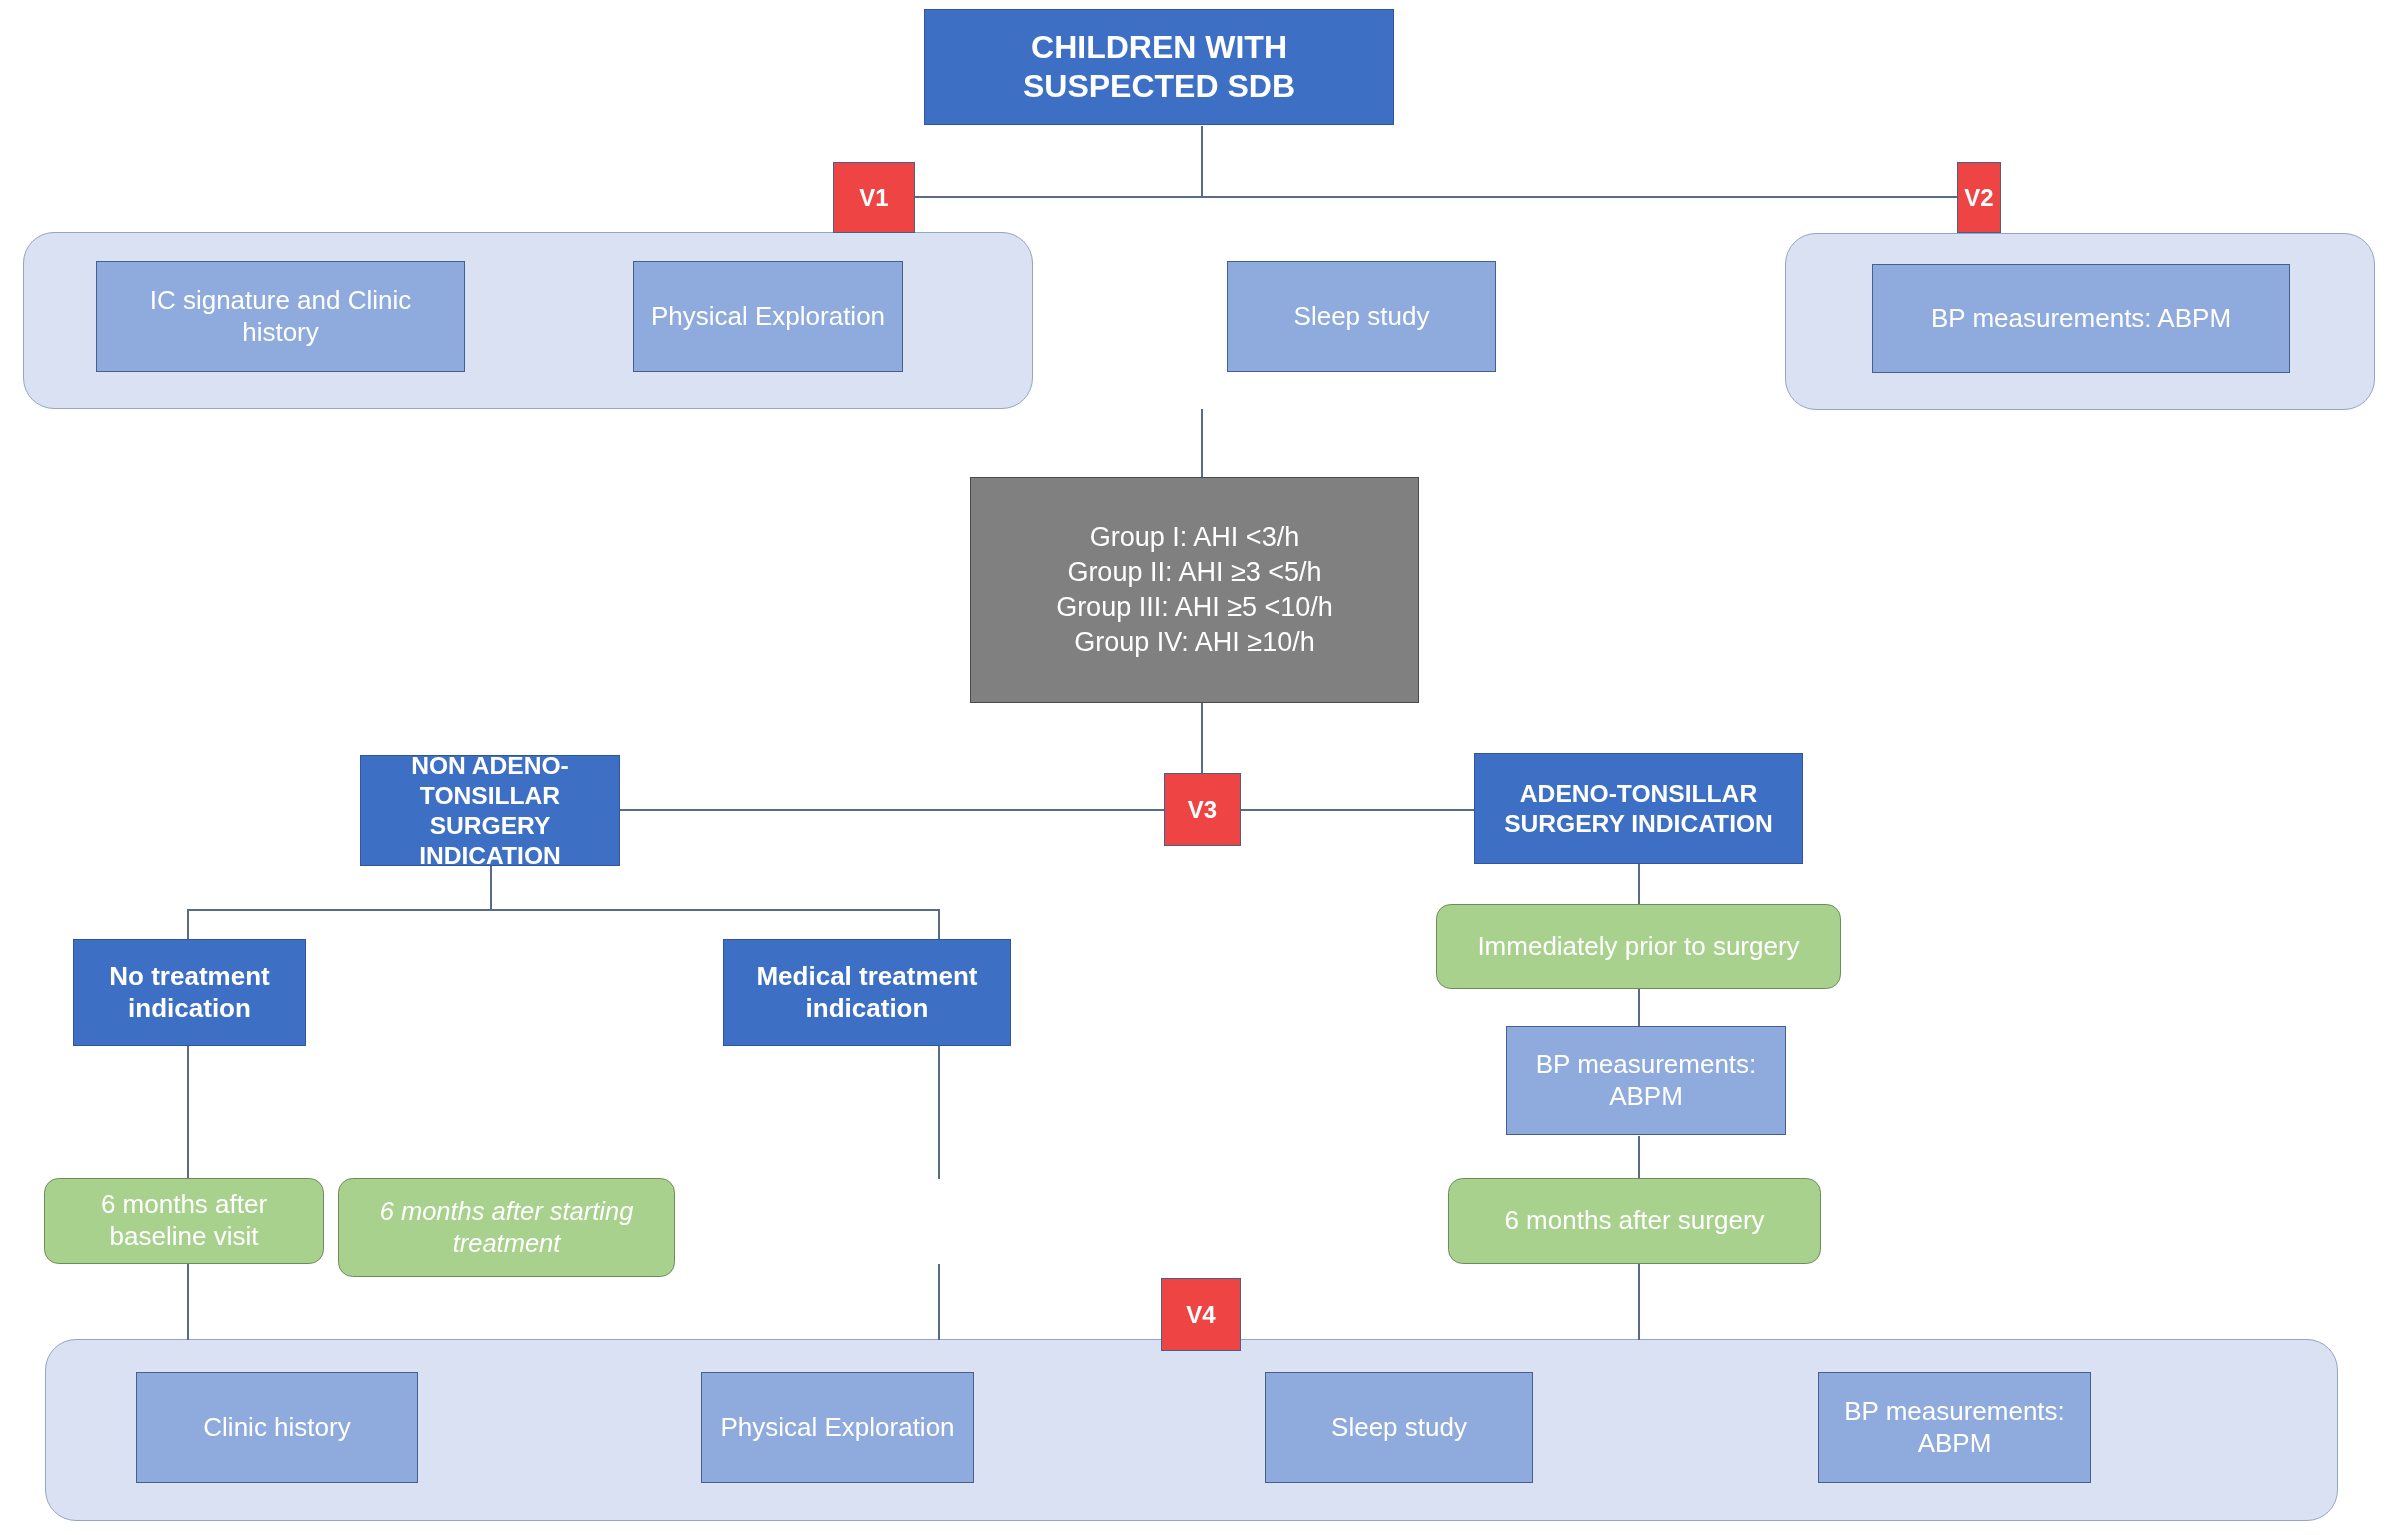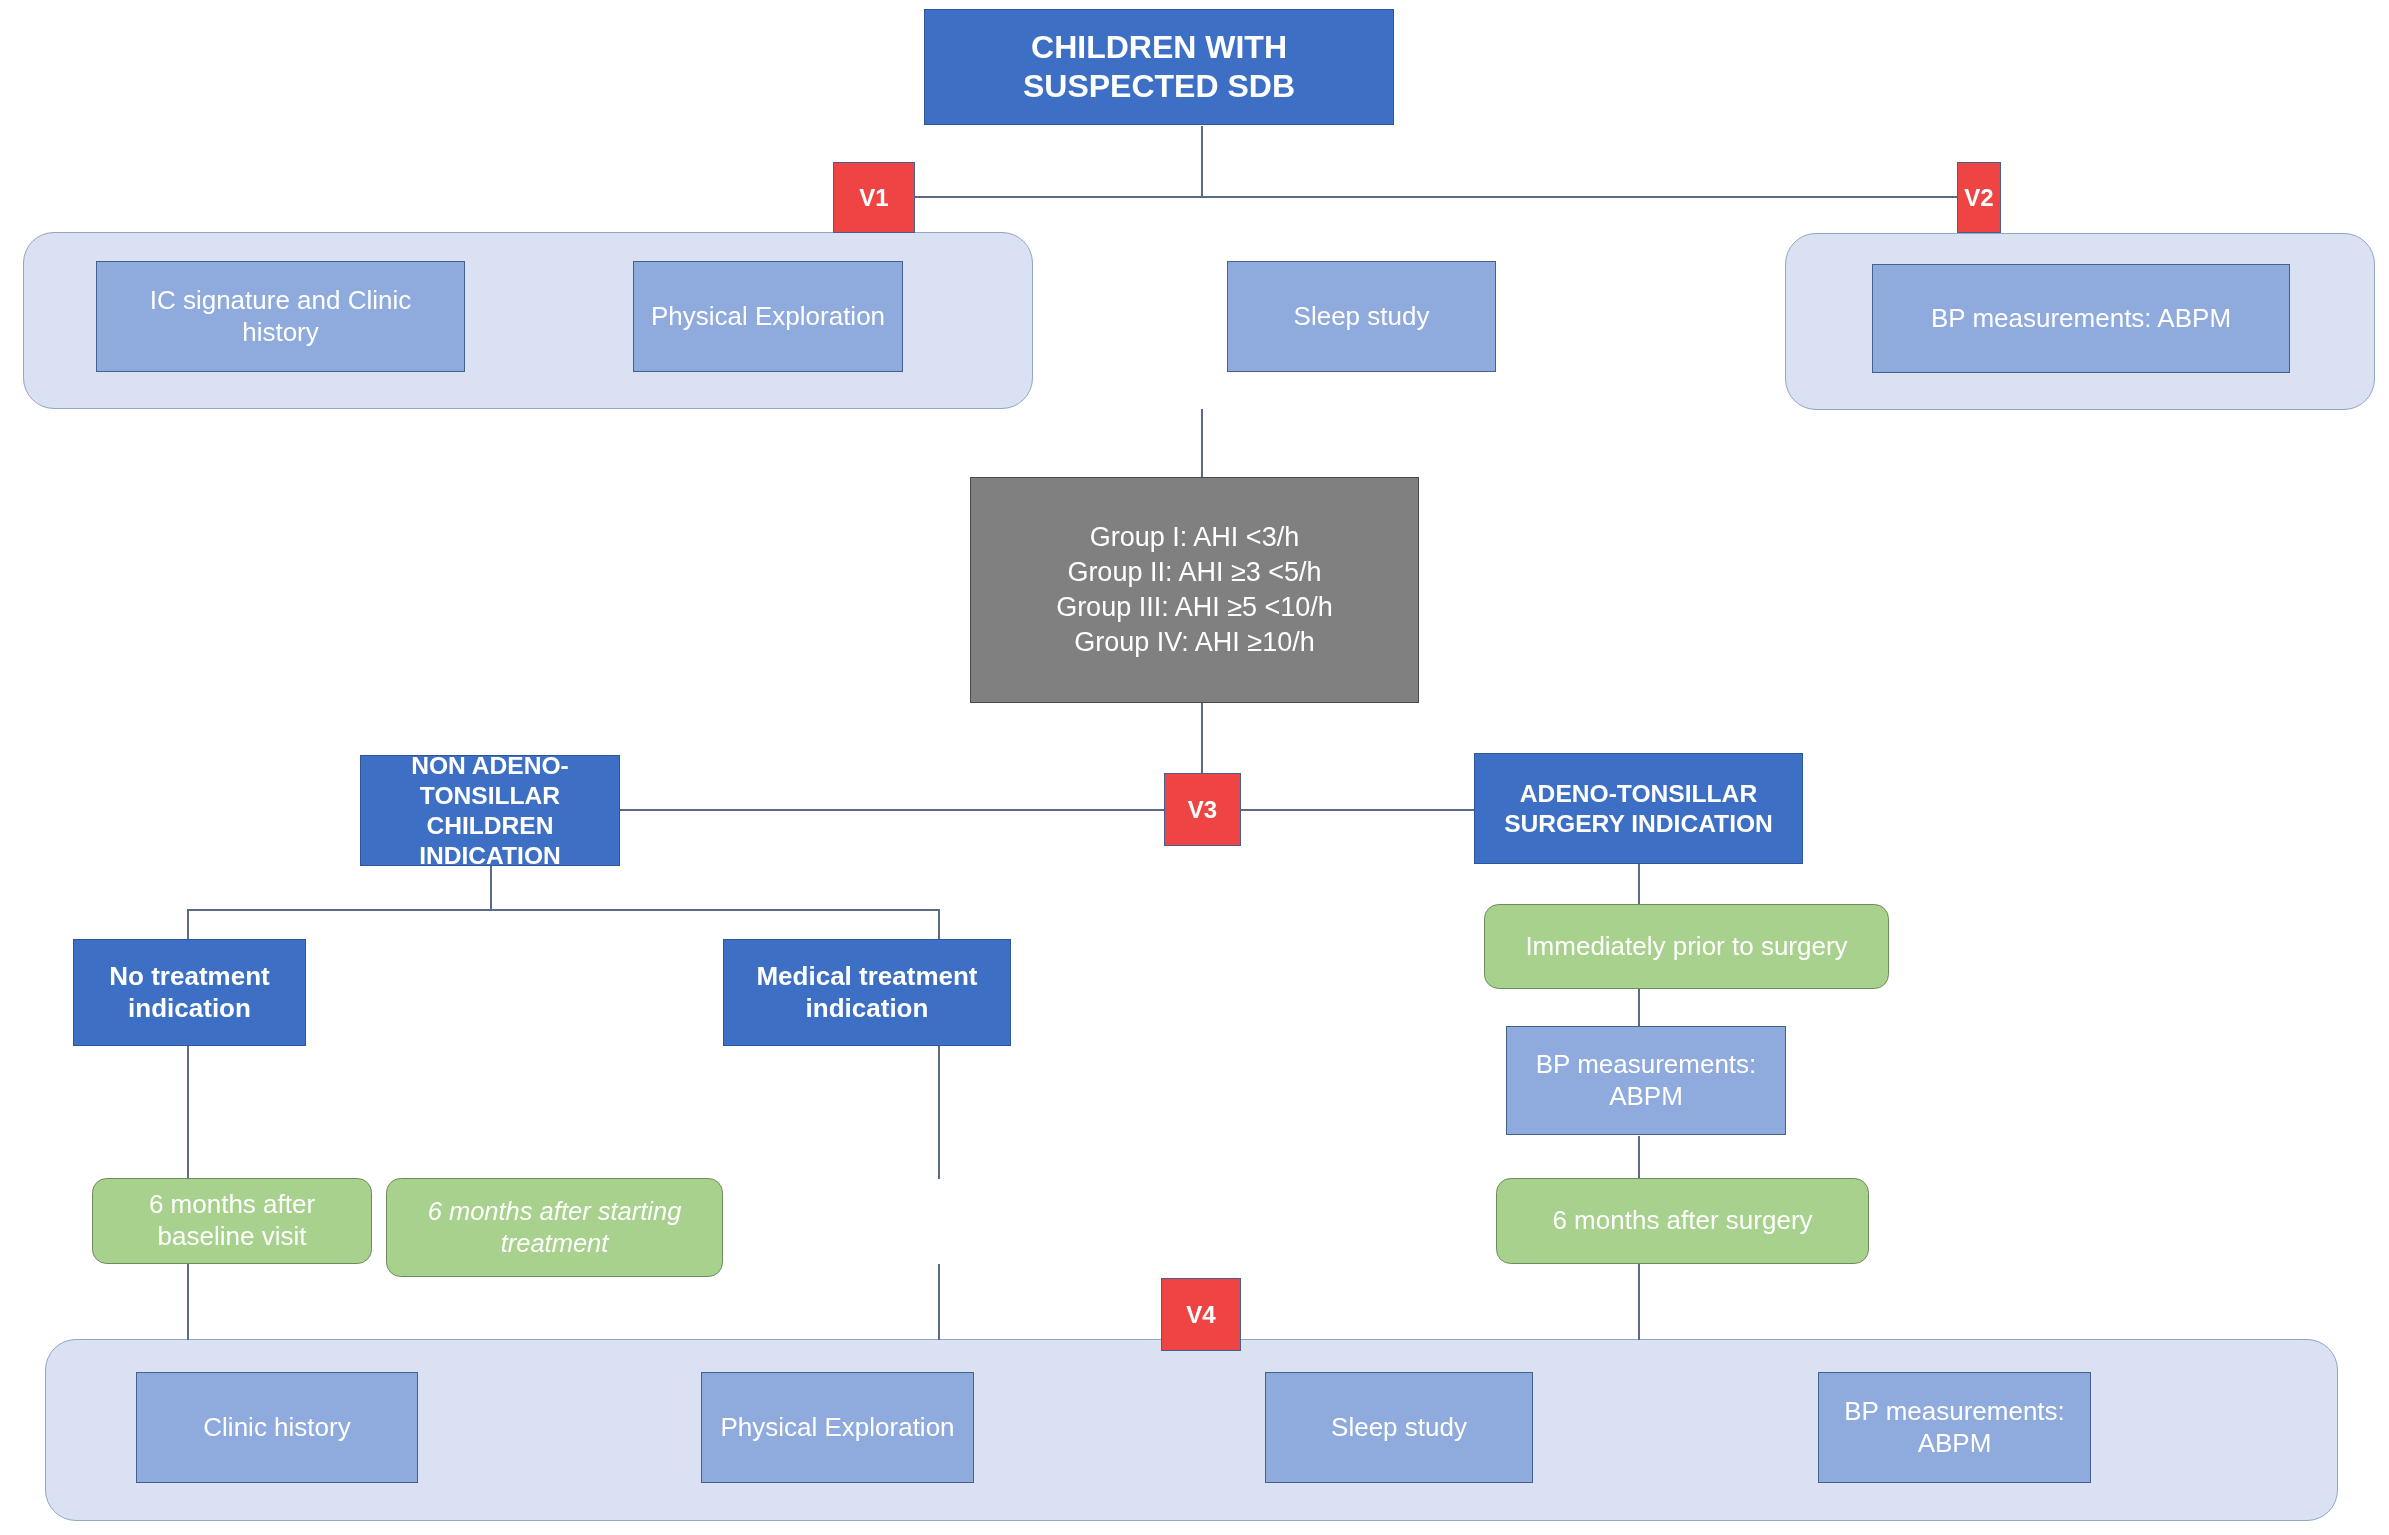--- a/index.html
+++ b/index.html
@@ -55,21 +55,20 @@
     background: #808080;
     border: 1.8px solid #4A4A4A;
     font-weight: normal;
   }
   
   .green {
     background: #A9D18E;
     border: 1.8px solid #6E8C5A;
     border-radius: 14.6px;
     font-weight: normal;
-    margin-left: 48px;
   }
   
   .vtag {
     position: absolute;
     box-sizing: border-box;
     background: #ef4444;
     border: 1.8px solid #44608F;
     display: flex;
     align-items: center;
     justify-content: center;
@@ -121,21 +120,21 @@
 Group III: AHI ≥5 &lt;10/h
 Group IV: AHI ≥10/h</div>
 
   <div class="line v" style="left:1201px; top:702px; height:107px;"></div>
 
   <div class="line h" style="left:620px; top:809px; width:544px;"></div>
   <div class="line h" style="left:1240px; top:809px; width:235px;"></div>
 
   <div class="vtag" style="left:1164px; top:773px; width:77px; height:73px;">V3</div>
 
-  <div class="node dark" style="left:360px; top:755px; width:260px; height:111px; font-size:24.6px; padding:0 11px;">NON ADENO-TONSILLAR CHILDREN INDICATION</div>
+  <div class="node dark" style="left:360px; top:755px; width:260px; height:111px; font-size:24.6px; padding:0 11px;">NON ADENO-TONSILLAR SURGERY INDICATION</div>
 
   <div class="node dark" style="left:1474px; top:753px; width:329px; height:111px; font-size:24.6px; padding:0 11px;">ADENO-TONSILLAR SURGERY INDICATION</div>
 
   <div class="line v" style="left:490px; top:866px; height:44px;"></div>
   <div class="line h" style="left:187px; top:909px; width:752px;"></div>
   <div class="line v" style="left:187px; top:909px; height:31px;"></div>
   <div class="line v" style="left:938px; top:909px; height:31px;"></div>
 
   <div class="node dark" style="left:73px; top:939px; width:233px; height:107px; font-size:26px; padding:0 11px;">No treatment indication</div>
 

